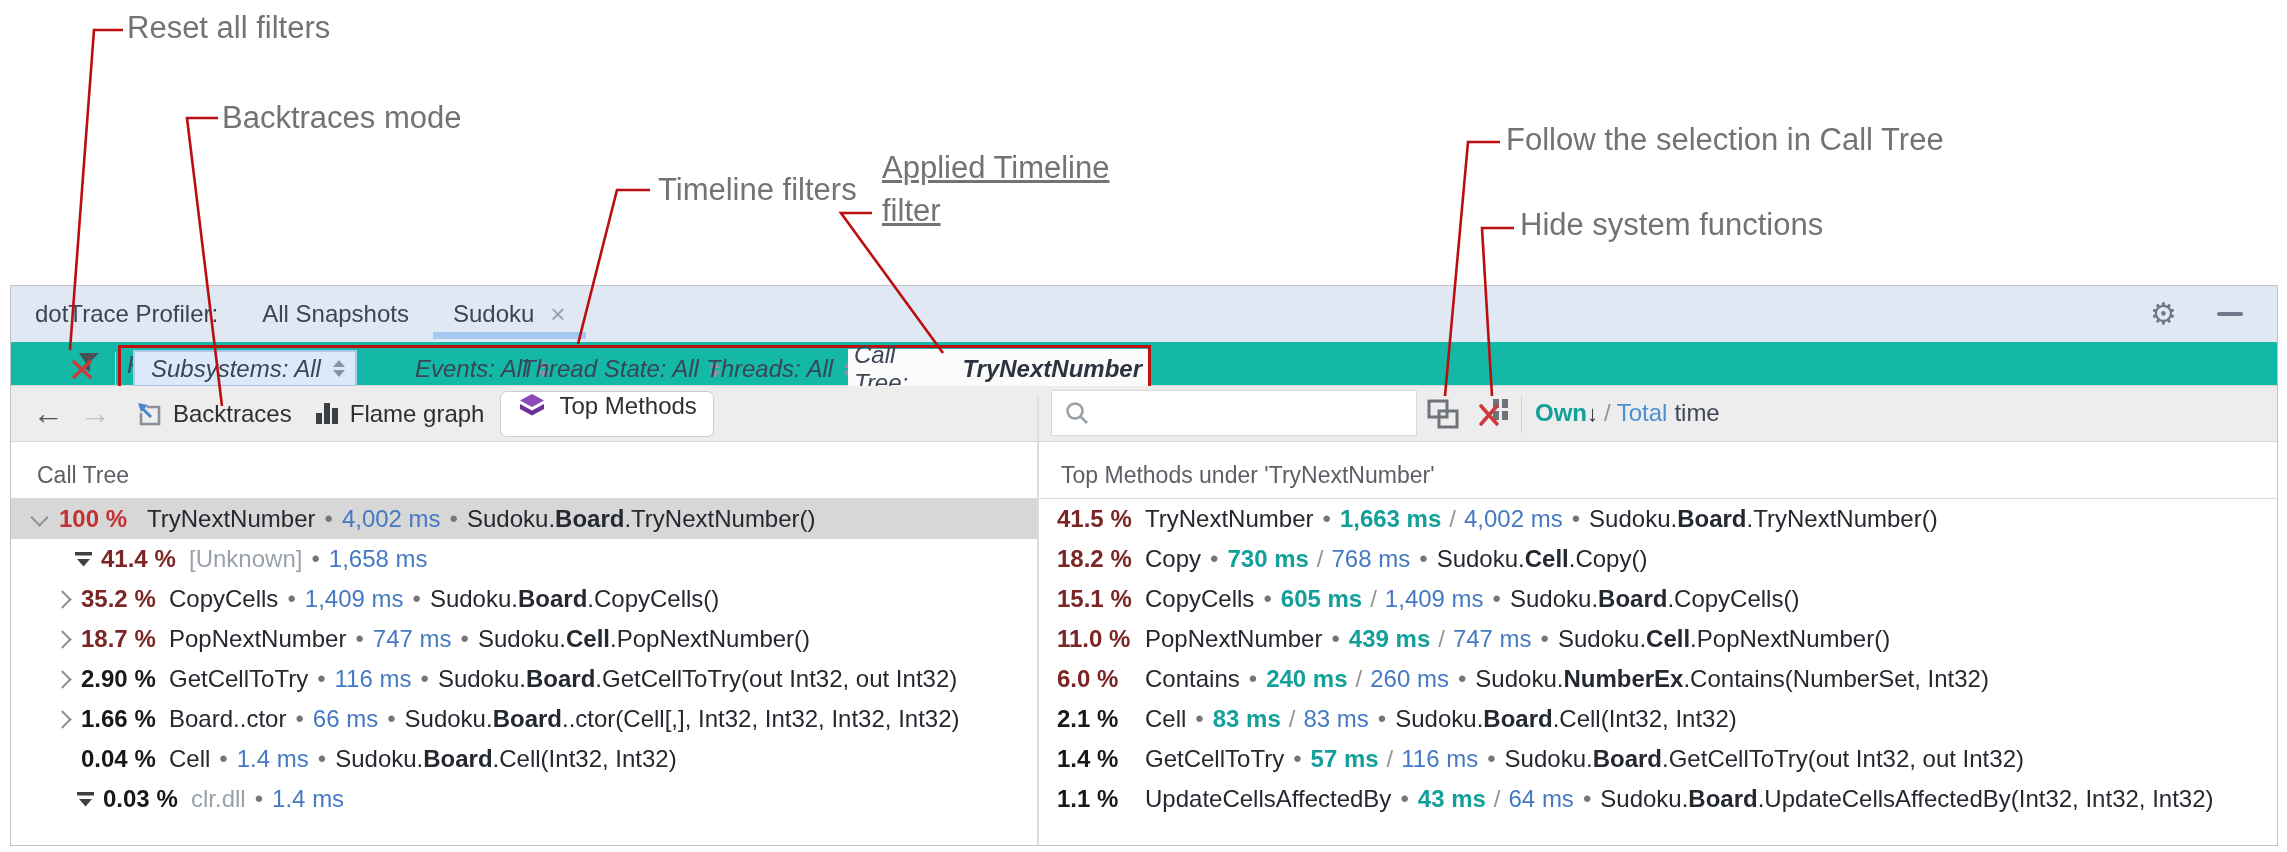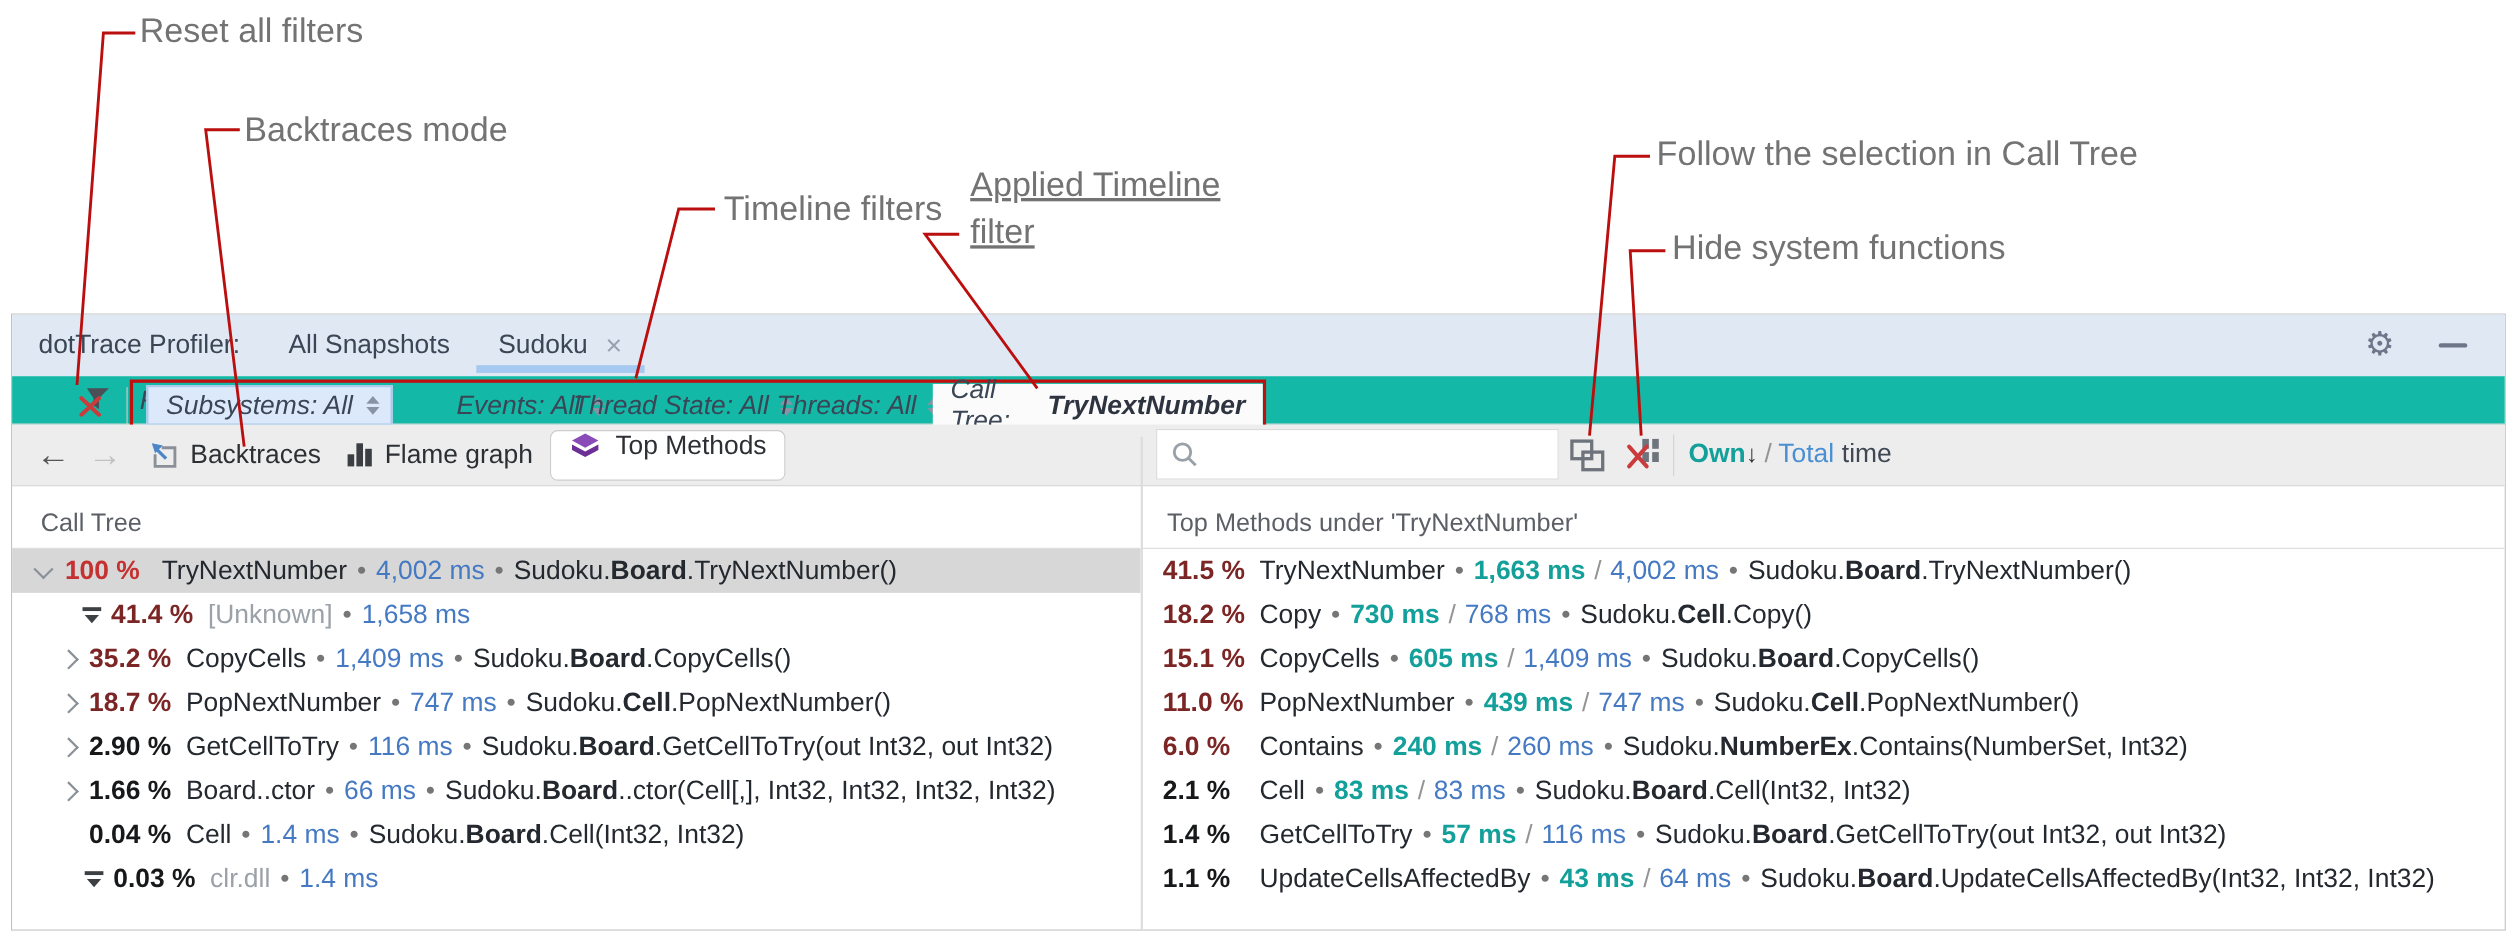--- a/index.html
+++ b/index.html
@@ -36,21 +36,21 @@
   
   .filterbar{position:relative;height:44px;background:#14b8a6;border-bottom:1px solid #d8d8d8;box-sizing:border-box;font-style:italic;}
   .reset-btn{position:absolute;left:60px;top:9px;display:flex;align-items:center;gap:26px;font-size:24px;color:#3a4555;}
   .filter-divider{position:absolute;left:104px;top:10px;width:1px;height:34px;background:#cfcfcf;}
   .filter-rect{position:absolute;left:107px;top:3px;width:1033px;height:47px;border:3px solid #bf1010;box-sizing:border-box;}
   .chip-subsystems{position:absolute;left:12px;top:2px;height:33px;background:#dbe9fb;border:2px solid #abc9eb;
     display:flex;align-items:center;padding:0 10px 0 16px;gap:12px;font-size:24px;color:#3a4555;}
   .plain-chip{position:absolute;top:5px;height:32px;display:flex;align-items:center;gap:10px;font-size:24px;color:#3a4555;}
   #chip-events{left:294px;} #chip-threadstate{left:400px;} #chip-threads{left:585px;}
   .calltree-chip{position:absolute;left:727px;top:1px;height:39px;background:#fbfbfb;display:flex;align-items:center;
-    padding:0 16px;font-size:24px;color:#3a4555;}
+    padding:0 6px;font-size:24px;color:#3a4555;}
   .calltree-value{font-weight:bold;color:#2e3340;margin-left:9px;}
   .spinner{display:inline-flex;flex-direction:column;gap:3px;}
   .spinner i{display:block;width:0;height:0;border-left:6px solid transparent;border-right:6px solid transparent;}
   .spinner .up{border-bottom:7px solid #8893a6;}
   .spinner .dn{border-top:7px solid #8893a6;}
 
   
   .toolbar{position:relative;height:56px;background:#ededed;border-bottom:1px solid #d8d8d8;box-sizing:border-box;}
   .tb-left{display:flex;align-items:center;height:100%;padding-left:22px;}
   .nav-arrow{font-size:31px;line-height:31px;}

